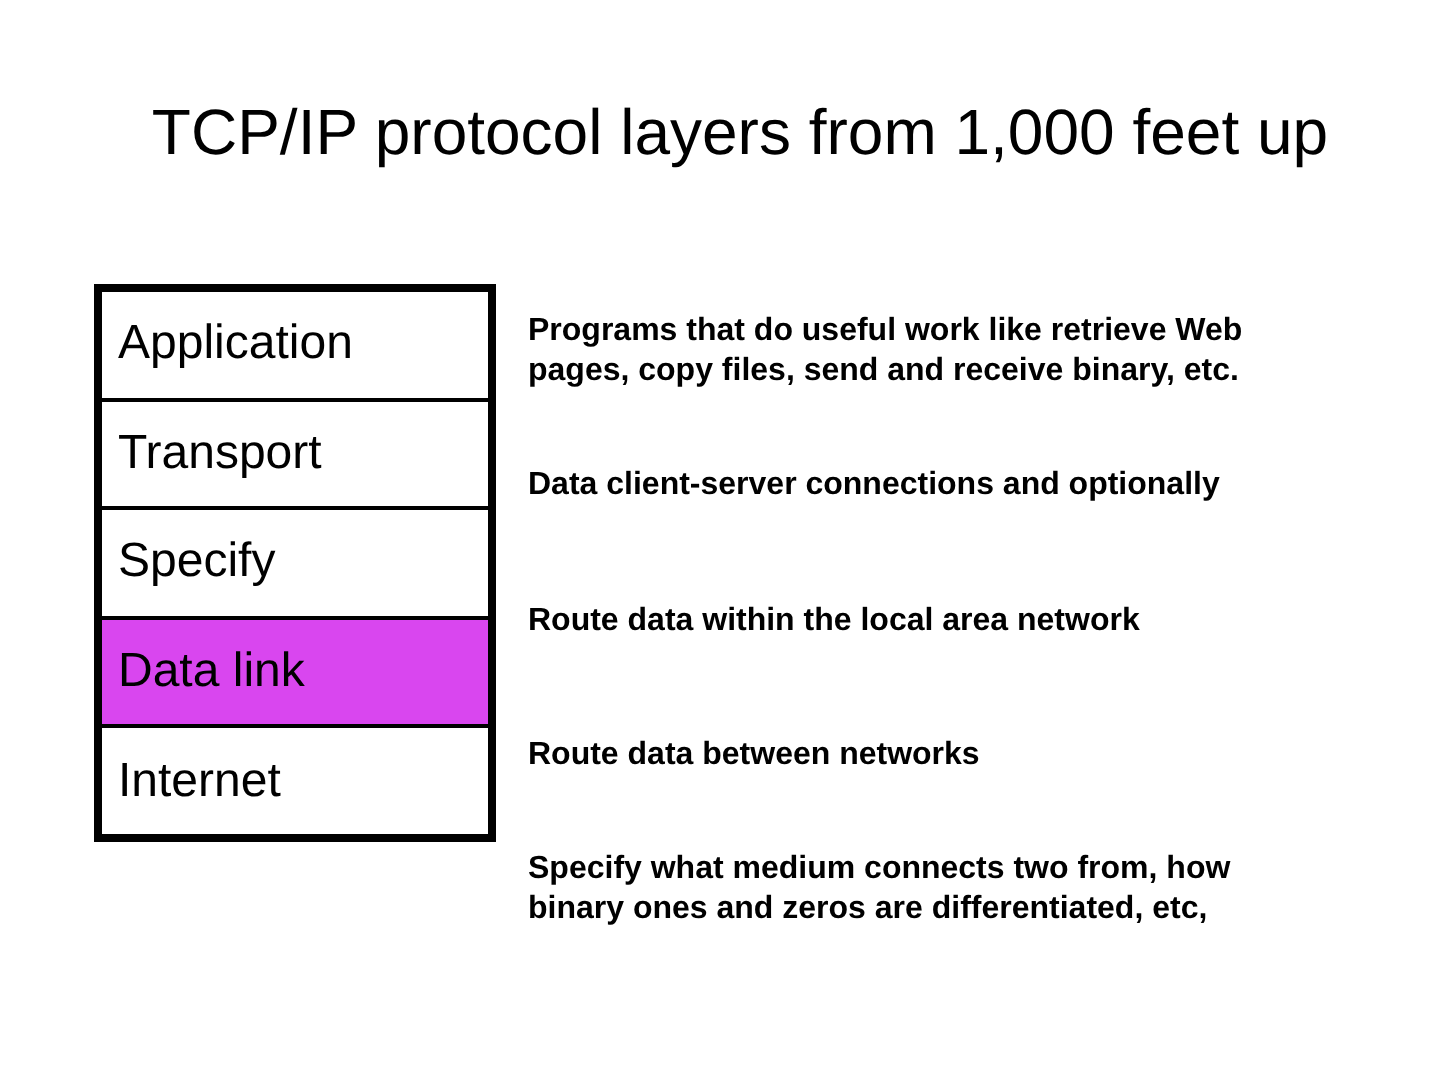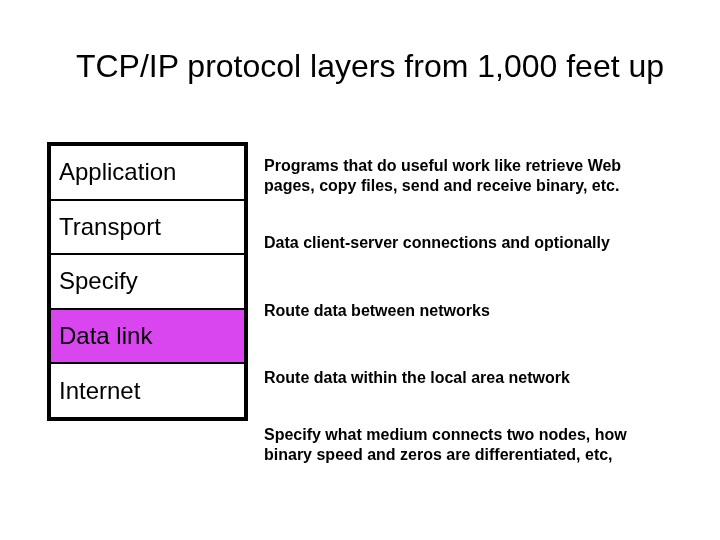--- a/index.html
+++ b/index.html
@@ -100,24 +100,24 @@
 
   <div class="desc-col">
     <div class="desc-slot">
       <div class="desc-line">Programs that do useful work like retrieve Web</div>
       <div class="desc-line">pages, copy files, send and receive binary, etc.</div>
     </div>
     <div class="desc-slot">
       <div class="desc-line">Data client-server connections and optionally</div>
     </div>
     <div class="desc-slot">
+      <div class="desc-line">Route data within the local area network</div>
+    </div>
+    <div class="desc-slot">
       <div class="desc-line">Route data between networks</div>
     </div>
     <div class="desc-slot">
-      <div class="desc-line">Route data within the local area network</div>
-    </div>
-    <div class="desc-slot">
-      <div class="desc-line">Specify what medium connects two nodes, how</div>
-      <div class="desc-line">binary speed and zeros are differentiated, etc,</div>
+      <div class="desc-line">Specify what medium connects two from, how</div>
+      <div class="desc-line">binary ones and zeros are differentiated, etc,</div>
     </div>
   </div>
 
 </div>
 
 </body></html>

